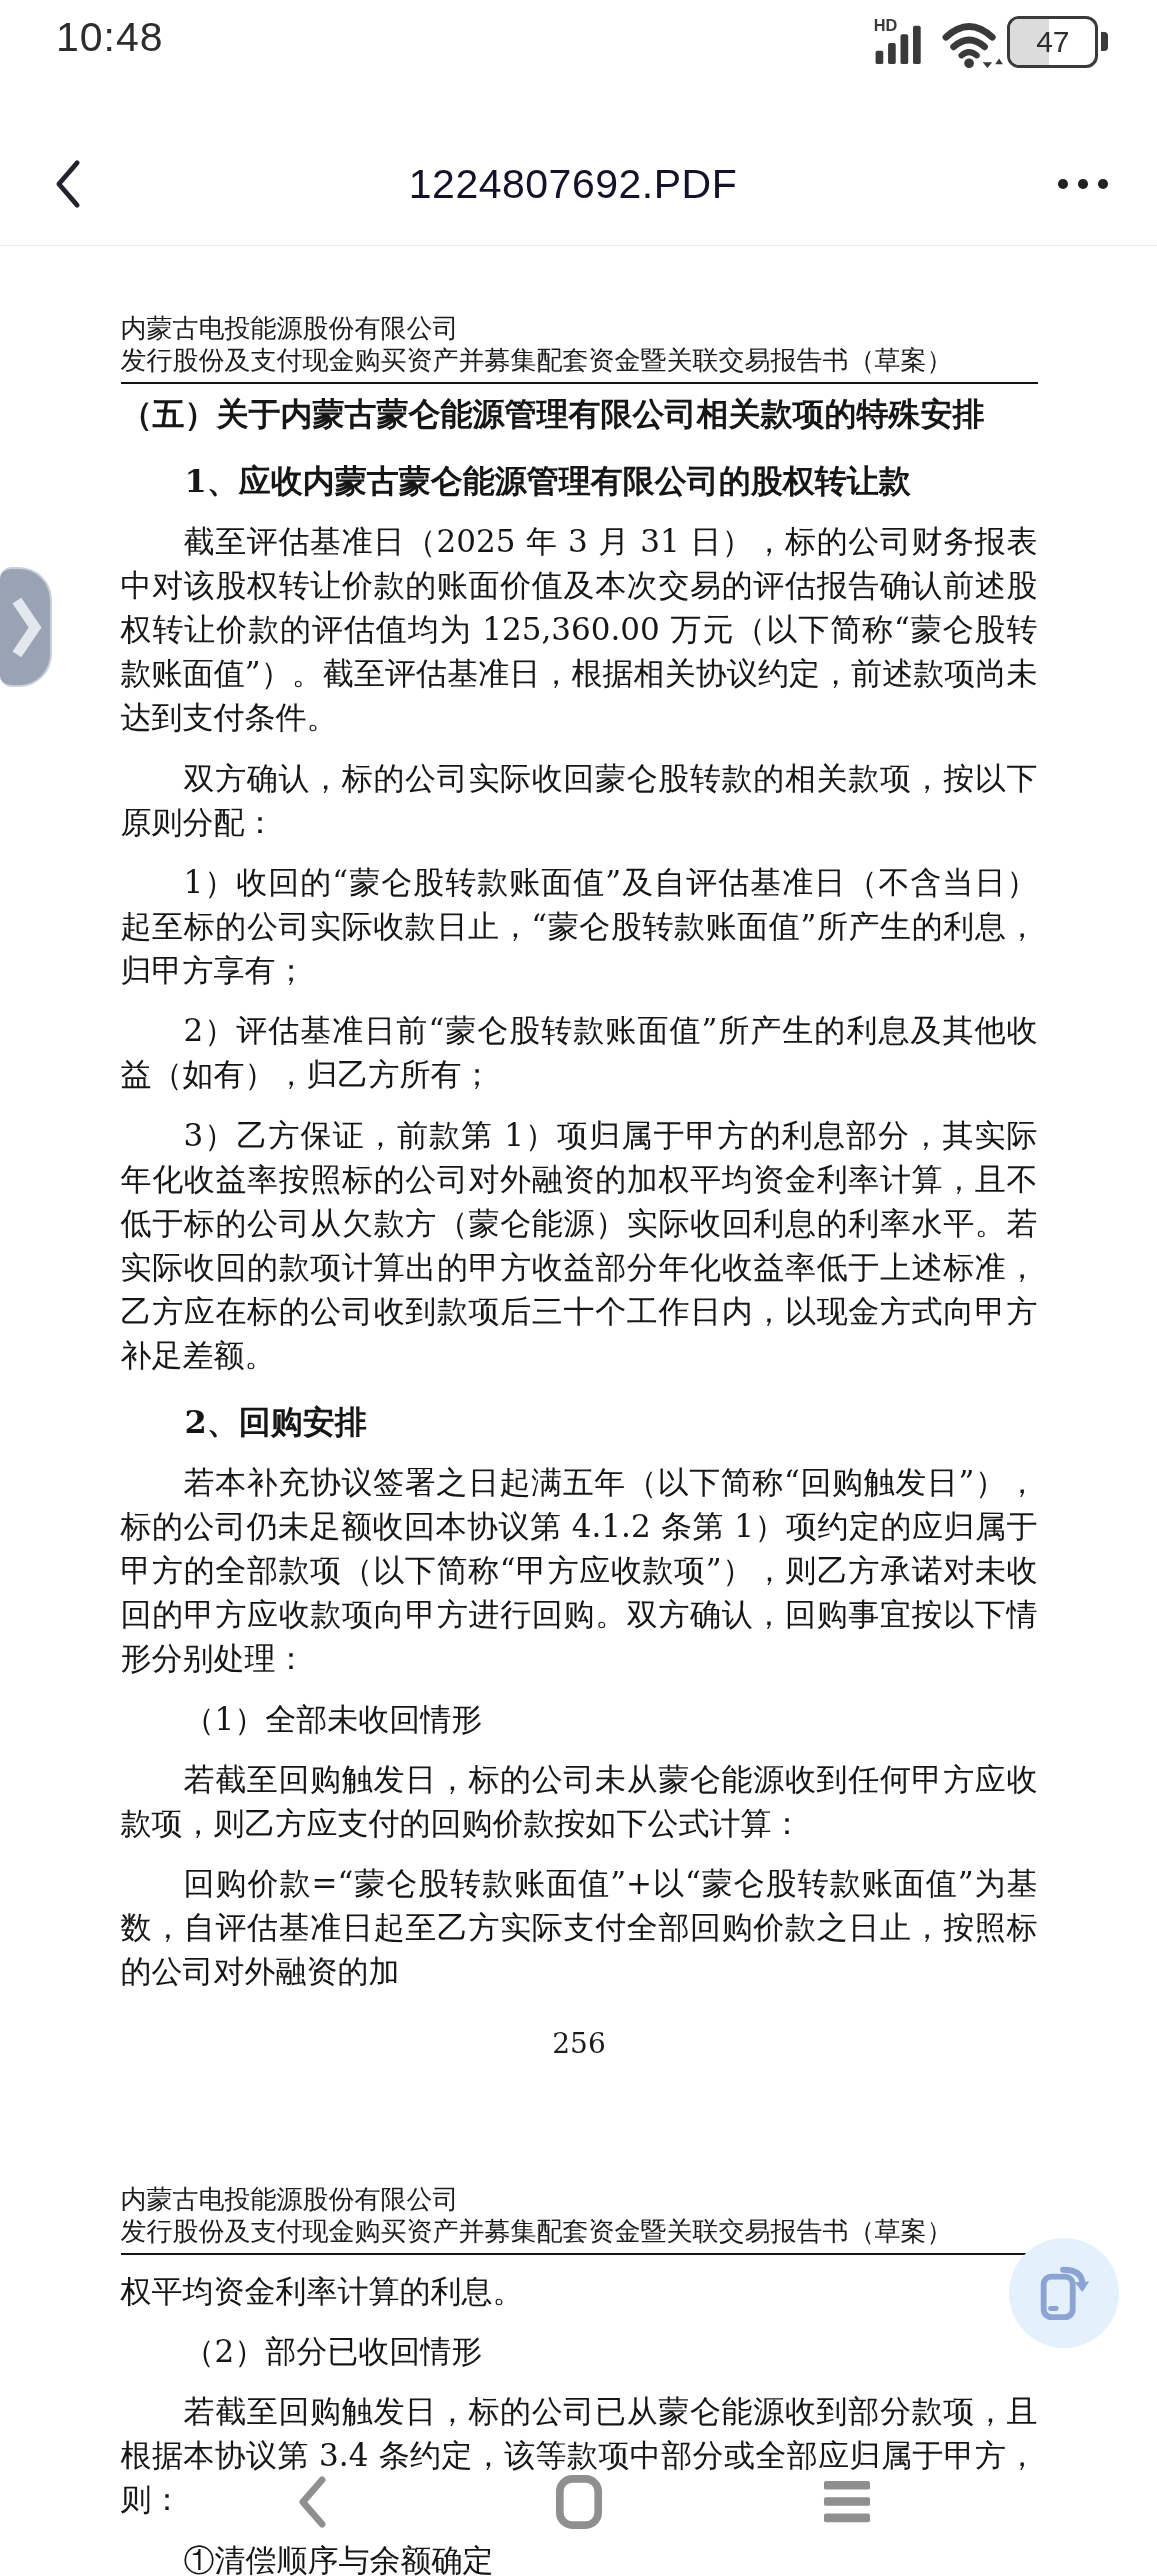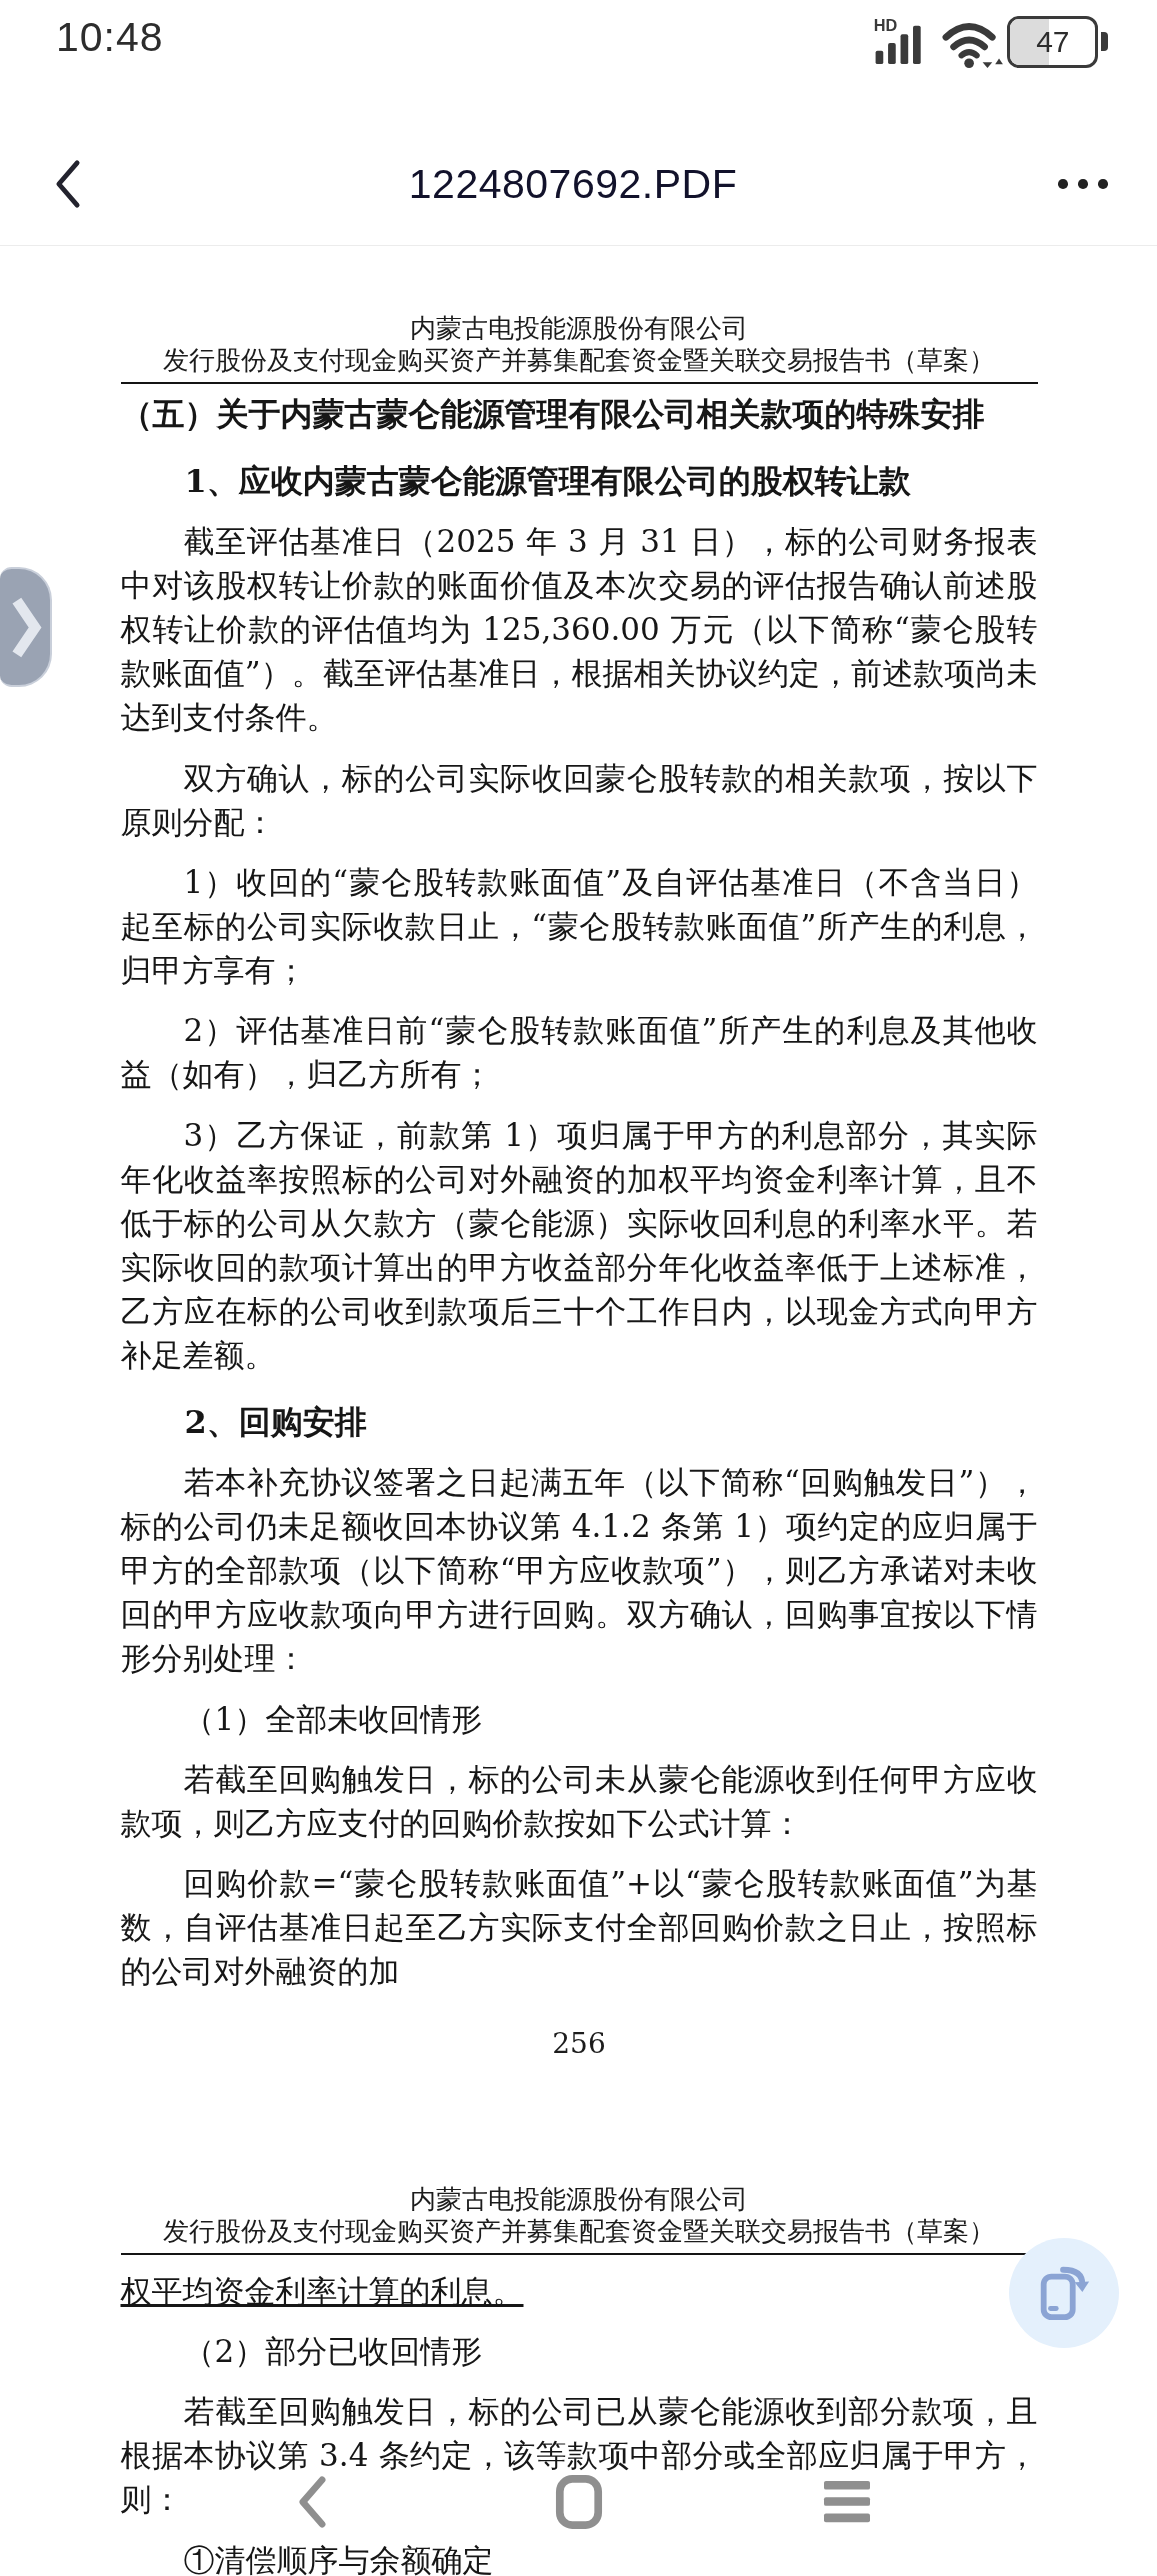--- a/index.html
+++ b/index.html
@@ -32,28 +32,28 @@
     font-size:41px;color:#12122b;letter-spacing:0.5px;
   }
   .dots{display:flex;gap:10.6px;margin-left:auto;}
   .dots span{width:9.6px;height:9.6px;border-radius:50%;background:#222;display:block;}
   
   .content{position:relative;height:2182px;box-sizing:border-box;}
   .doc{
     width:917px;margin:0 auto;color:#161616;
     font-family:"DejaVu Serif","Liberation Serif",serif;
   }
-  .doc-header{ text-align:center;font-size:26px;line-height:32px;color:#1c1c1c;}
+  .doc-header{ text-align:left;font-size:26px;line-height:32px;color:#1c1c1c;}
   .doc-header-p1{padding-top:66px;}
   .doc-header-p2{padding-top:123px;}
   .doc-rule{border-top:2.9px solid #141414;margin-top:5.8px;}
   .b-h1{font-size:32px;font-weight:bold;line-height:44px;margin-top:8px;}
   .b-h2{font-size:32px;font-weight:bold;line-height:44px;margin-top:23px;text-indent:64px;}
   .b-p{font-size:31px;line-height:44px;margin-top:16.4px;text-indent:63px;text-align:justify;}
-  .b-pn{font-size:31px;line-height:44px;margin-top:13.5px;text-indent:0;text-align:justify;text-decoration:underline;}
+  .b-pn{font-size:31px;line-height:44px;margin-top:13.5px;text-indent:0;text-align:justify;}
   .page-num{
     text-align:center;font-size:28px;margin-top:34px;color:#1c1c1c;
     font-family:"DejaVu Serif","Liberation Serif",serif;
   }
   
   .side-handle{
     position:absolute;left:0;top:567px;width:52px;height:120px;
     background:#9aa3b3;border:2.9px solid #c9cfda;border-left:none;
     border-radius:11.6px 33px 33px 11.6px;box-sizing:border-box;
     display:flex;align-items:center;justify-content:center;

